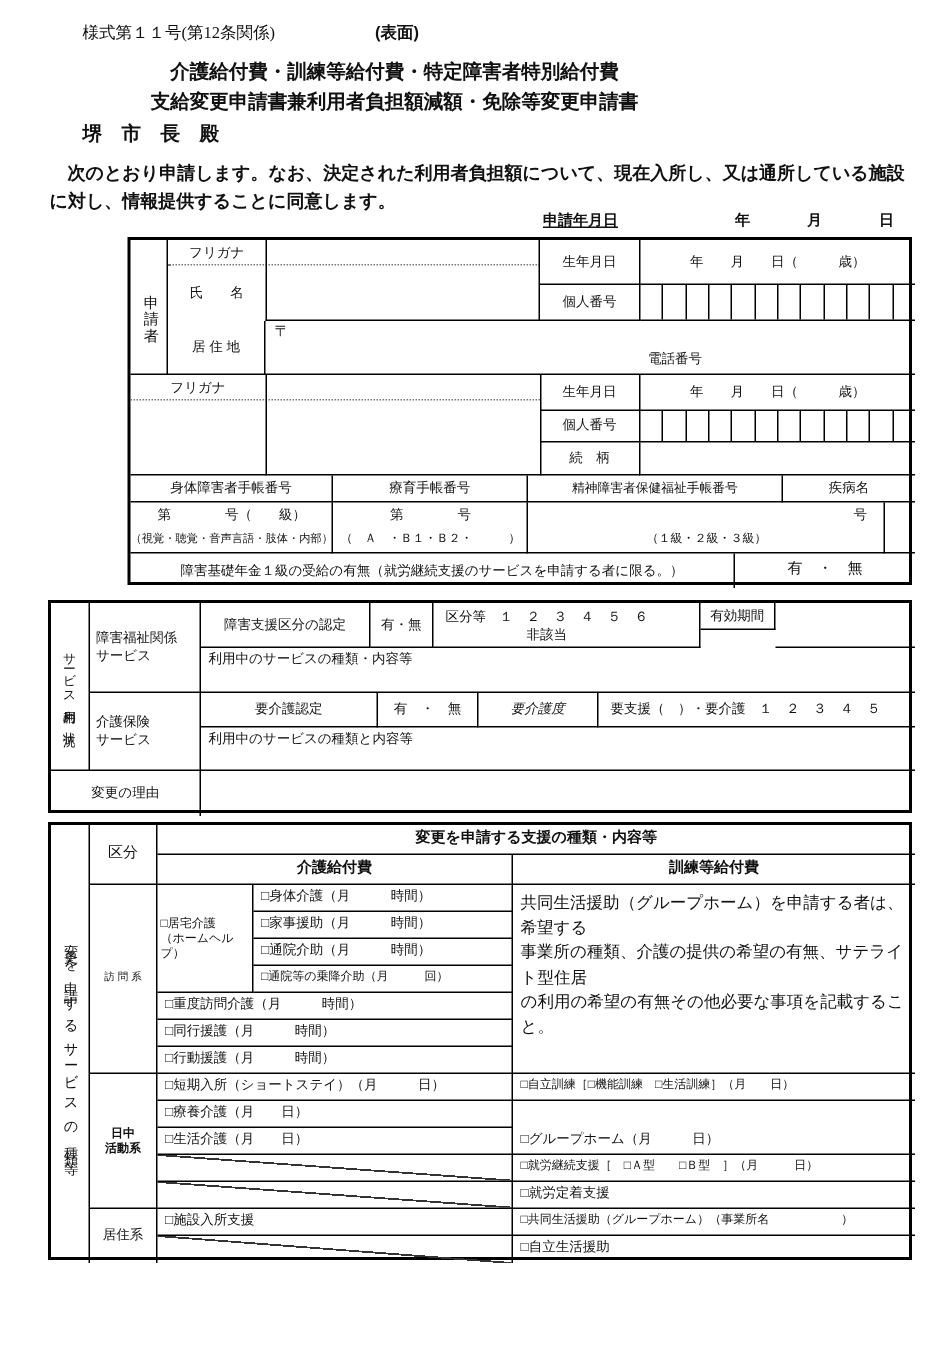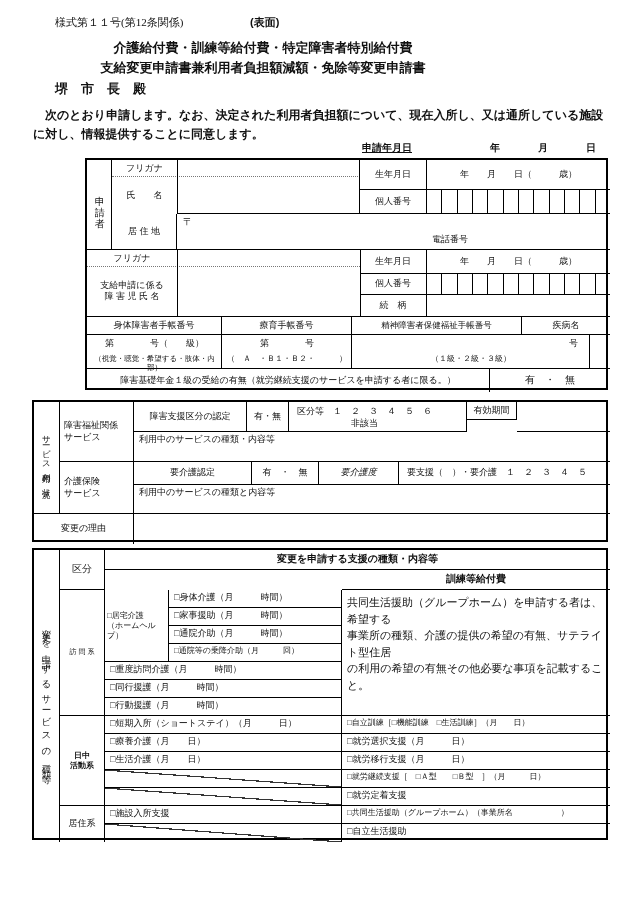--- a/index.html
+++ b/index.html
@@ -72,22 +72,20 @@
 
     <div class="c br bb ctr" style="left:25px;top:54px;width:65px;height:36px;">居 住 地</div>
     <div class="c bb" style="left:90px;top:54px;width:433px;height:36px;">
       <span class="c f10" style="left:6px;top:2px;">〒</span>
       <span class="c" style="left:255px;top:20px;">電話番号</span>
     </div>
 
     <div class="c bb" style="left:0;top:90px;width:273px;height:67px;"></div>
     <div class="c ctr" style="left:0;top:91px;width:90px;height:15px;">フリガナ</div>
     <div class="dot" style="left:0;top:106px;width:273px;"></div>
-    <div class="c ctr pre" style="left:0;top:107px;width:90px;height:48px;">支給申請に係る
-障 害 児 氏 名</div>
     <div class="vl" style="left:90px;top:90px;height:67px;"></div>
     <div class="vl" style="left:273px;top:90px;height:67px;"></div>
 
     <div class="c br bb ctr" style="left:273px;top:90px;width:67px;height:24px;">生年月日</div>
     <div class="c bb ctr" style="left:340px;top:90px;width:183px;height:24px;">年　　月　　日（　　　歳）</div>
     <div class="c br bb ctr" style="left:273px;top:114px;width:67px;height:21px;">個人番号</div>
     <div class="c bb boxes" style="left:340px;top:114px;width:183px;height:21px;">
         <i></i>
         <i></i>
         <i></i>
@@ -104,21 +102,21 @@
     <div class="c br bb ctr" style="left:273px;top:135px;width:67px;height:22px;">続　柄</div>
     <div class="c bb" style="left:340px;top:135px;width:183px;height:22px;"></div>
 
     <div class="c br bb ctr" style="left:0;top:157px;width:135px;height:18px;">身体障害者手帳番号</div>
     <div class="c br bb ctr" style="left:135px;top:157px;width:130px;height:18px;">療育手帳番号</div>
     <div class="c br bb ctr f85" style="left:265px;top:157px;width:170px;height:18px;">精神障害者保健福祉手帳番号</div>
     <div class="c bb ctr" style="left:435px;top:157px;width:88px;height:18px;">疾病名</div>
 
     <div class="c br bb" style="left:0;top:175px;width:135px;height:34px;">
       <span class="c" style="left:0;top:3px;width:135px;text-align:center;">第　　　　号（　　級）</span>
-      <span class="c f75" style="left:0;top:19px;width:135px;text-align:center;">（視覚・聴覚・希望する・肢体・内部）</span>
+      <span class="c f75" style="left:0;top:19px;width:135px;text-align:center;">（視覚・聴覚・音声言語・肢体・内部）</span>
     </div>
     <div class="c br bb" style="left:135px;top:175px;width:130px;height:34px;">
       <span class="c" style="left:0;top:3px;width:130px;text-align:center;">第　　　　号</span>
       <span class="c f8" style="left:0;top:19px;width:130px;text-align:center;">（　Ａ　・Ｂ１・Ｂ２・　　　）</span>
     </div>
     <div class="c br bb" style="left:265px;top:175px;width:238px;height:34px;">
       <span class="c" style="left:0;top:3px;width:226px;text-align:right;">号</span>
       <span class="c f8" style="left:0;top:19px;width:238px;text-align:center;">（１級・２級・３級）</span>
     </div>
     <div class="c bb" style="left:503px;top:175px;width:20px;height:34px;"></div>
@@ -154,20 +152,21 @@
     <div class="c bb pad" style="left:100px;top:83px;width:476px;height:29px;">利用中のサービスの種類と内容等</div>
     <div class="c" style="left:100px;top:112px;width:476px;height:30px;"></div>
   </div>
 
   <div class="tbl" style="left:32px;top:548px;width:576px;height:292px;">
 
     <div class="c br ctr vtx" style="left:0;top:0;width:26px;height:292px;letter-spacing:5px;font-size:9.5px;">変更を申請するサービスの種類等</div>
 
     <div class="c br bb ctr f10" style="left:26px;top:0;width:45px;height:40px;">区分</div>
     <div class="c bb ctr f10 b" style="left:71px;top:0;width:505px;height:20px;">変更を申請する支援の種類・内容等</div>
+    <div class="c br bb ctr f10 b" style="left:71px;top:20px;width:237px;height:20px;">介護給付費</div>
     <div class="c bb ctr f10 b" style="left:308px;top:20px;width:268px;height:20px;">訓練等給付費</div>
 
     <div class="c br bb ctr f7" style="left:26px;top:40px;width:45px;height:126px;">訪 問 系</div>
     <div class="c br bb pre f8" style="left:71px;top:40px;width:64px;height:72px;display:flex;align-items:center;padding-left:2px;">□居宅介護
 （ホームヘルプ）</div>
     <div class="c br bb top pad" style="left:135px;top:40px;width:173px;height:18px;">□身体介護（月　　　時間）</div>
     <div class="c br bb top pad" style="left:135px;top:58px;width:173px;height:18px;">□家事援助（月　　　時間）</div>
     <div class="c br bb top pad" style="left:135px;top:76px;width:173px;height:18px;">□通院介助（月　　　時間）</div>
     <div class="c br bb top pad f8" style="left:135px;top:94px;width:173px;height:18px;">□通院等の乗降介助（月　　　回）</div>
     <div class="c br bb top pad" style="left:71px;top:112px;width:237px;height:18px;">□重度訪問介護（月　　　時間）</div>
@@ -175,23 +174,22 @@
     <div class="c br bb top pad" style="left:71px;top:148px;width:237px;height:18px;">□行動援護（月　　　時間）</div>
     <div class="c bb pre serif" style="left:308px;top:40px;width:268px;height:126px;padding:4px 5px;font-size:11px;line-height:1.5;">共同生活援助（グループホーム）を申請する者は、希望する
 事業所の種類、介護の提供の希望の有無、サテライト型住居
 の利用の希望の有無その他必要な事項を記載すること。</div>
 
     <div class="c br bb ctr pre f8" style="left:26px;top:166px;width:45px;height:90px;font-weight:bold;">日中
 活動系</div>
     <div class="c br bb top pad" style="left:71px;top:166px;width:237px;height:18px;">□短期入所（ショートステイ）（月　　　日）</div>
     <div class="c bb top pad f8" style="left:308px;top:166px;width:268px;height:18px;">□自立訓練［□機能訓練　□生活訓練］（月　　日）</div>
     <div class="c br bb top pad" style="left:71px;top:184px;width:237px;height:18px;">□療養介護（月　　日）</div>
-    <div class="c bb top pad" style="left:308px;top:184px;width:268px;height:18px;">□就労選択支援（月　　　日）</div>
     <div class="c br bb top pad" style="left:71px;top:202px;width:237px;height:18px;">□生活介護（月　　日）</div>
-    <div class="c bb top pad" style="left:308px;top:202px;width:268px;height:18px;">□就労移行支援（月　　　日）</div>
+    <div class="c bb top pad" style="left:308px;top:202px;width:268px;height:18px;">□グループホーム（月　　　日）</div>
     <div class="c br bb diag" style="left:71px;top:220px;width:237px;height:18px;"></div>
     <div class="c bb top pad f8" style="left:308px;top:220px;width:268px;height:18px;">□就労継続支援［　□Ａ型　　□Ｂ型　］（月　　　日）</div>
     <div class="c br bb diag" style="left:71px;top:238px;width:237px;height:18px;"></div>
     <div class="c bb top pad" style="left:308px;top:238px;width:268px;height:18px;">□就労定着支援</div>
 
     <div class="c br ctr" style="left:26px;top:256px;width:45px;height:36px;">居住系</div>
     <div class="c br bb top pad" style="left:71px;top:256px;width:237px;height:18px;">□施設入所支援</div>
     <div class="c bb top pad f8" style="left:308px;top:256px;width:268px;height:18px;">□共同生活援助（グループホーム）（事業所名　　　　　　）</div>
     <div class="c br diag" style="left:71px;top:274px;width:237px;height:18px;"></div>
     <div class="c top pad" style="left:308px;top:274px;width:268px;height:18px;">□自立生活援助</div>

